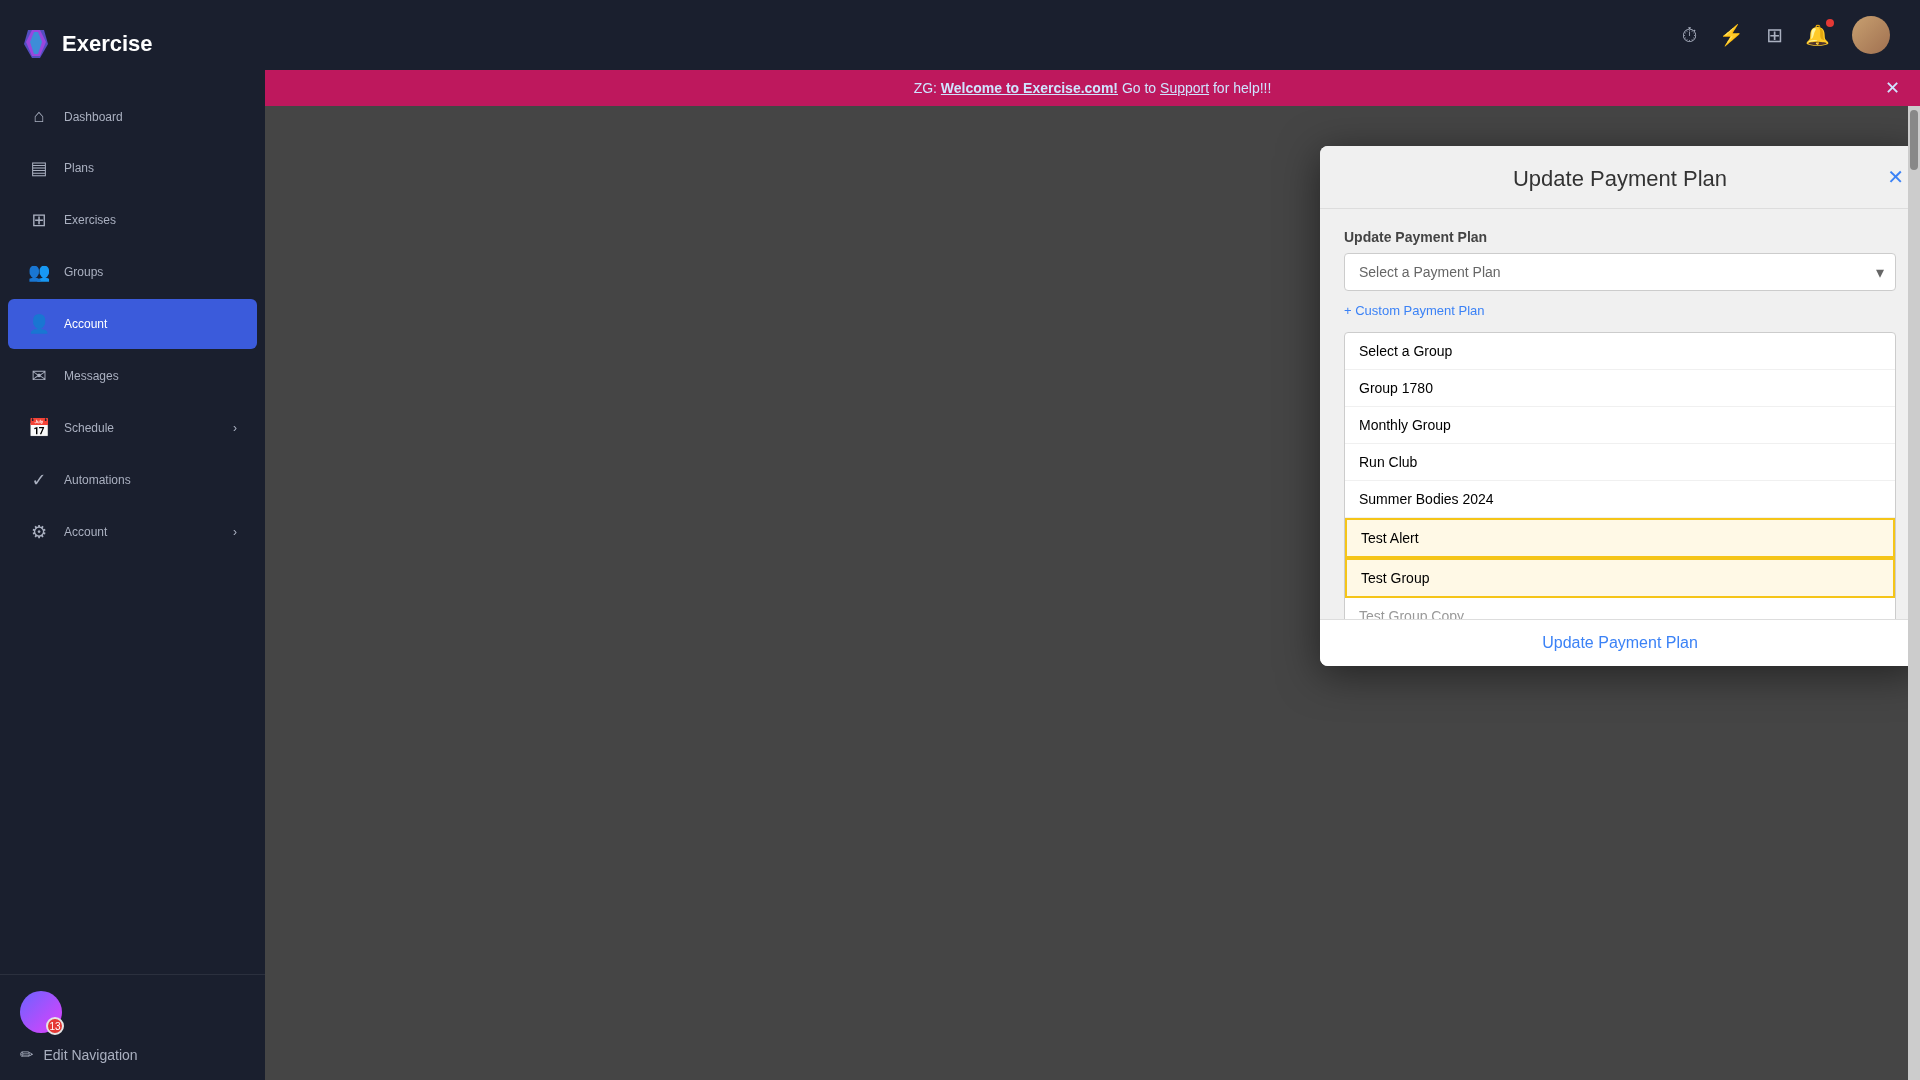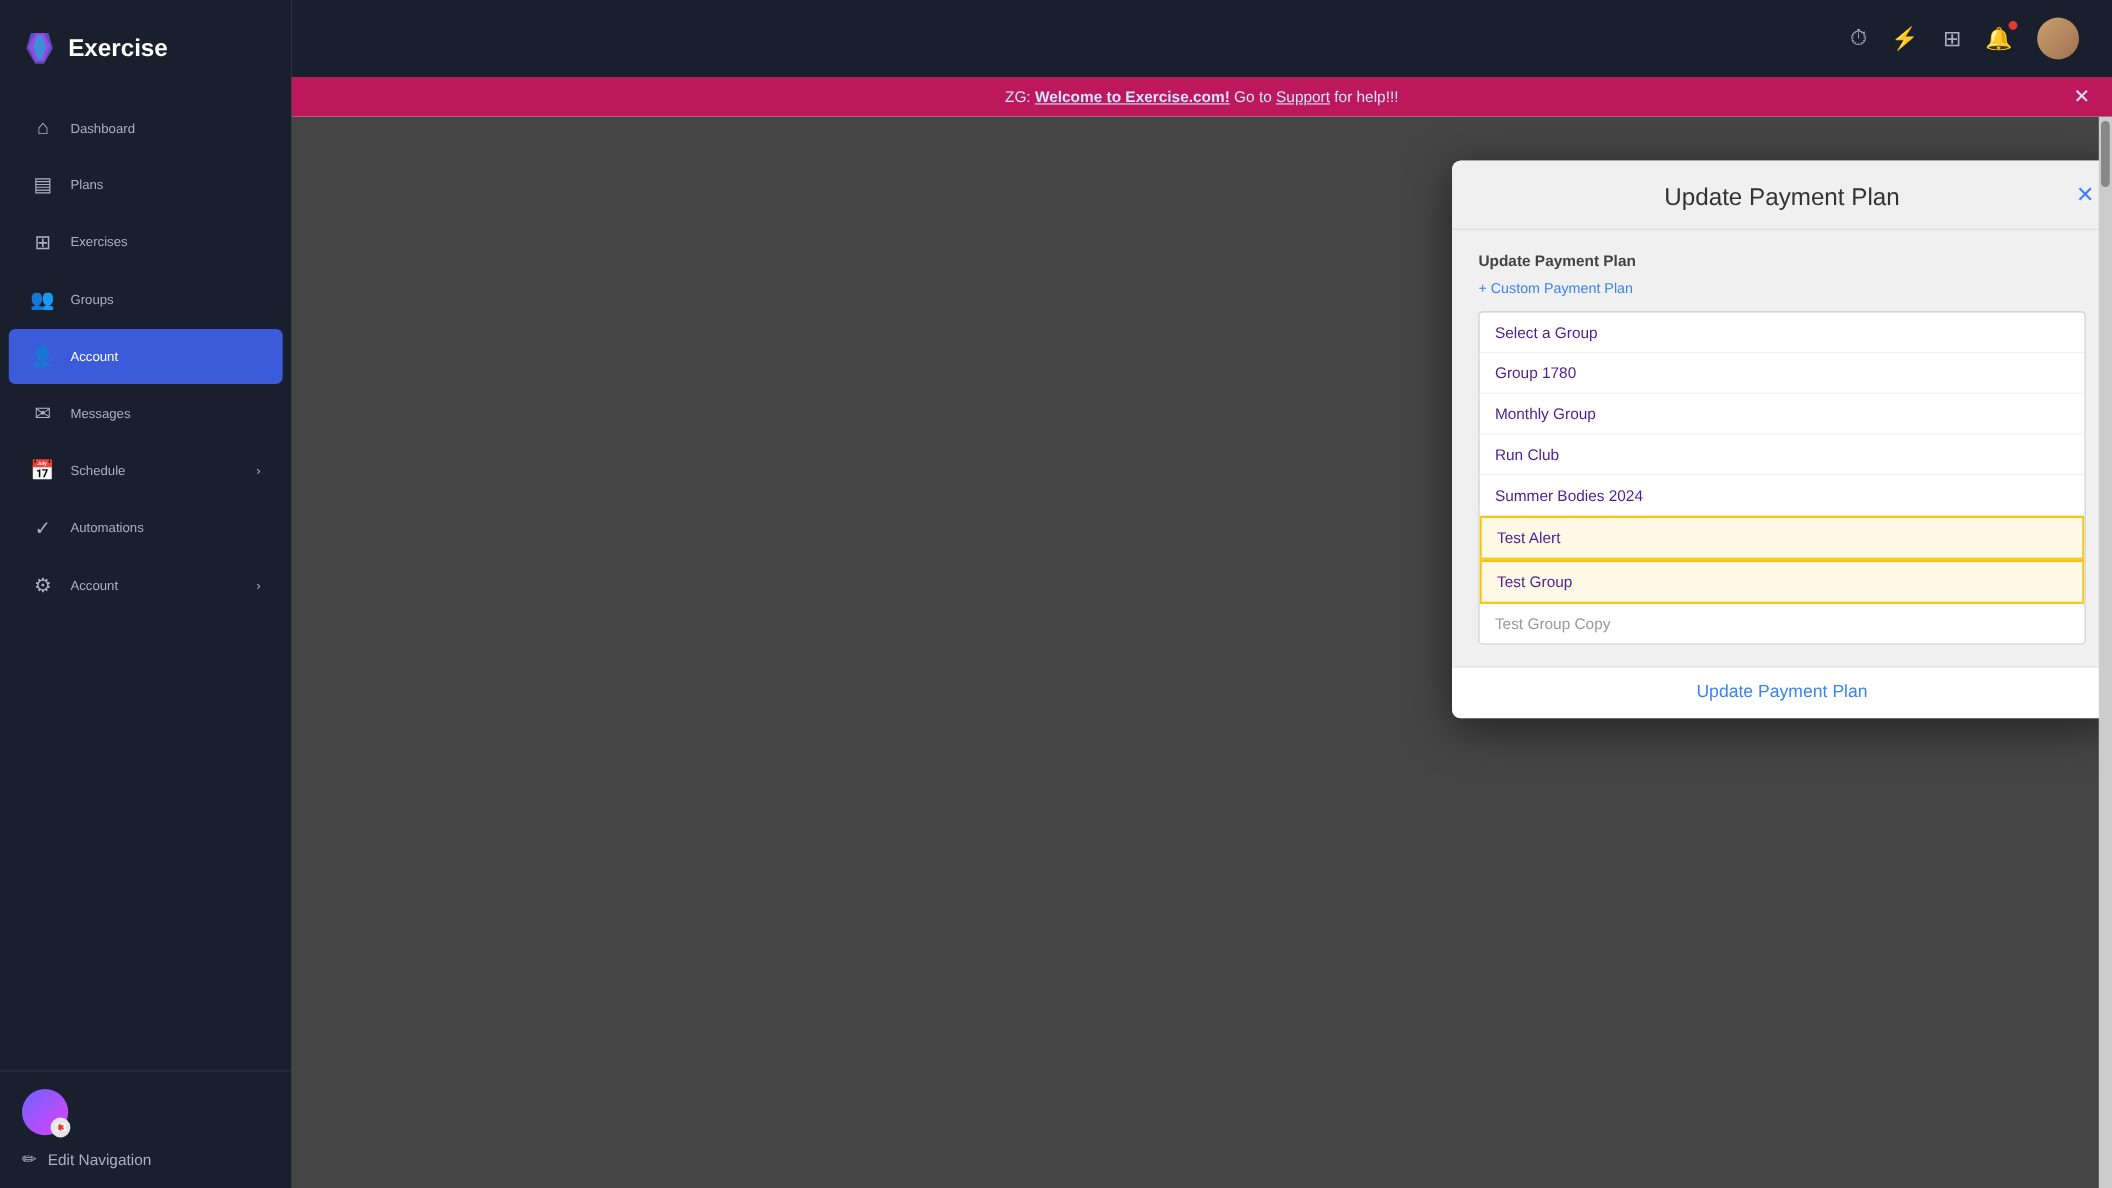--- a/index.html
+++ b/index.html
@@ -96,21 +96,21 @@
       right: -2px;
       background: #e53935;
       color: #fff;
       border-radius: 50%;
       width: 18px;
       height: 18px;
       font-size: 10px;
       display: flex;
       align-items: center;
       justify-content: center;
-      border: 6px solid #e5e5e5;
+      border: 2px solid #e5e5e5;
     }
     .edit-nav {
       display: flex;
       align-items: center;
       gap: 10px;
       color: #aab0c0;
       font-size: 14px;
       cursor: pointer;
     }
     .edit-nav-icon { font-size: 16px; }
@@ -305,21 +305,21 @@
     
     .dropdown-list {
       border: 1px solid #ccc;
       border-radius: 4px;
       background: #fff;
       overflow: hidden;
     }
     .dropdown-item {
       padding: 10px 14px;
       font-size: 14px;
-      color: #4c1d95;
+      color: #000000;
       cursor: pointer;
       border-bottom: 1px solid #f0f0f0;
     }
     .dropdown-item:last-child { border-bottom: none; }
     .dropdown-item.highlighted {
       background: #fff9e6;
       border: 2px solid #f5c518;
     }
     .dropdown-item.dimmed { color: #999; }
 
@@ -439,20 +439,26 @@
       <div class="modal" style="position:relative;">
 
         <div class="modal-header">
           <span class="modal-title">Update Payment Plan</span>
           <span class="modal-close">✕</span>
         </div>
 
         <div class="modal-body">
           <div class="modal-section-label">Update Payment Plan</div>
 
+          <div class="modal-select-wrapper">
+            <select class="modal-select">
+              <option>Select a Payment Plan</option>
+            </select>
+            <span class="modal-select-arrow">▾</span>
+          </div>
 
           <div class="custom-plan-link">+ Custom Payment Plan</div>
 
           
           <div class="dropdown-list">
             <div class="dropdown-item">Select a Group</div>
             <div class="dropdown-item">Group 1780</div>
             <div class="dropdown-item">Monthly Group</div>
             <div class="dropdown-item">Run Club</div>
             <div class="dropdown-item">Summer Bodies 2024</div>

